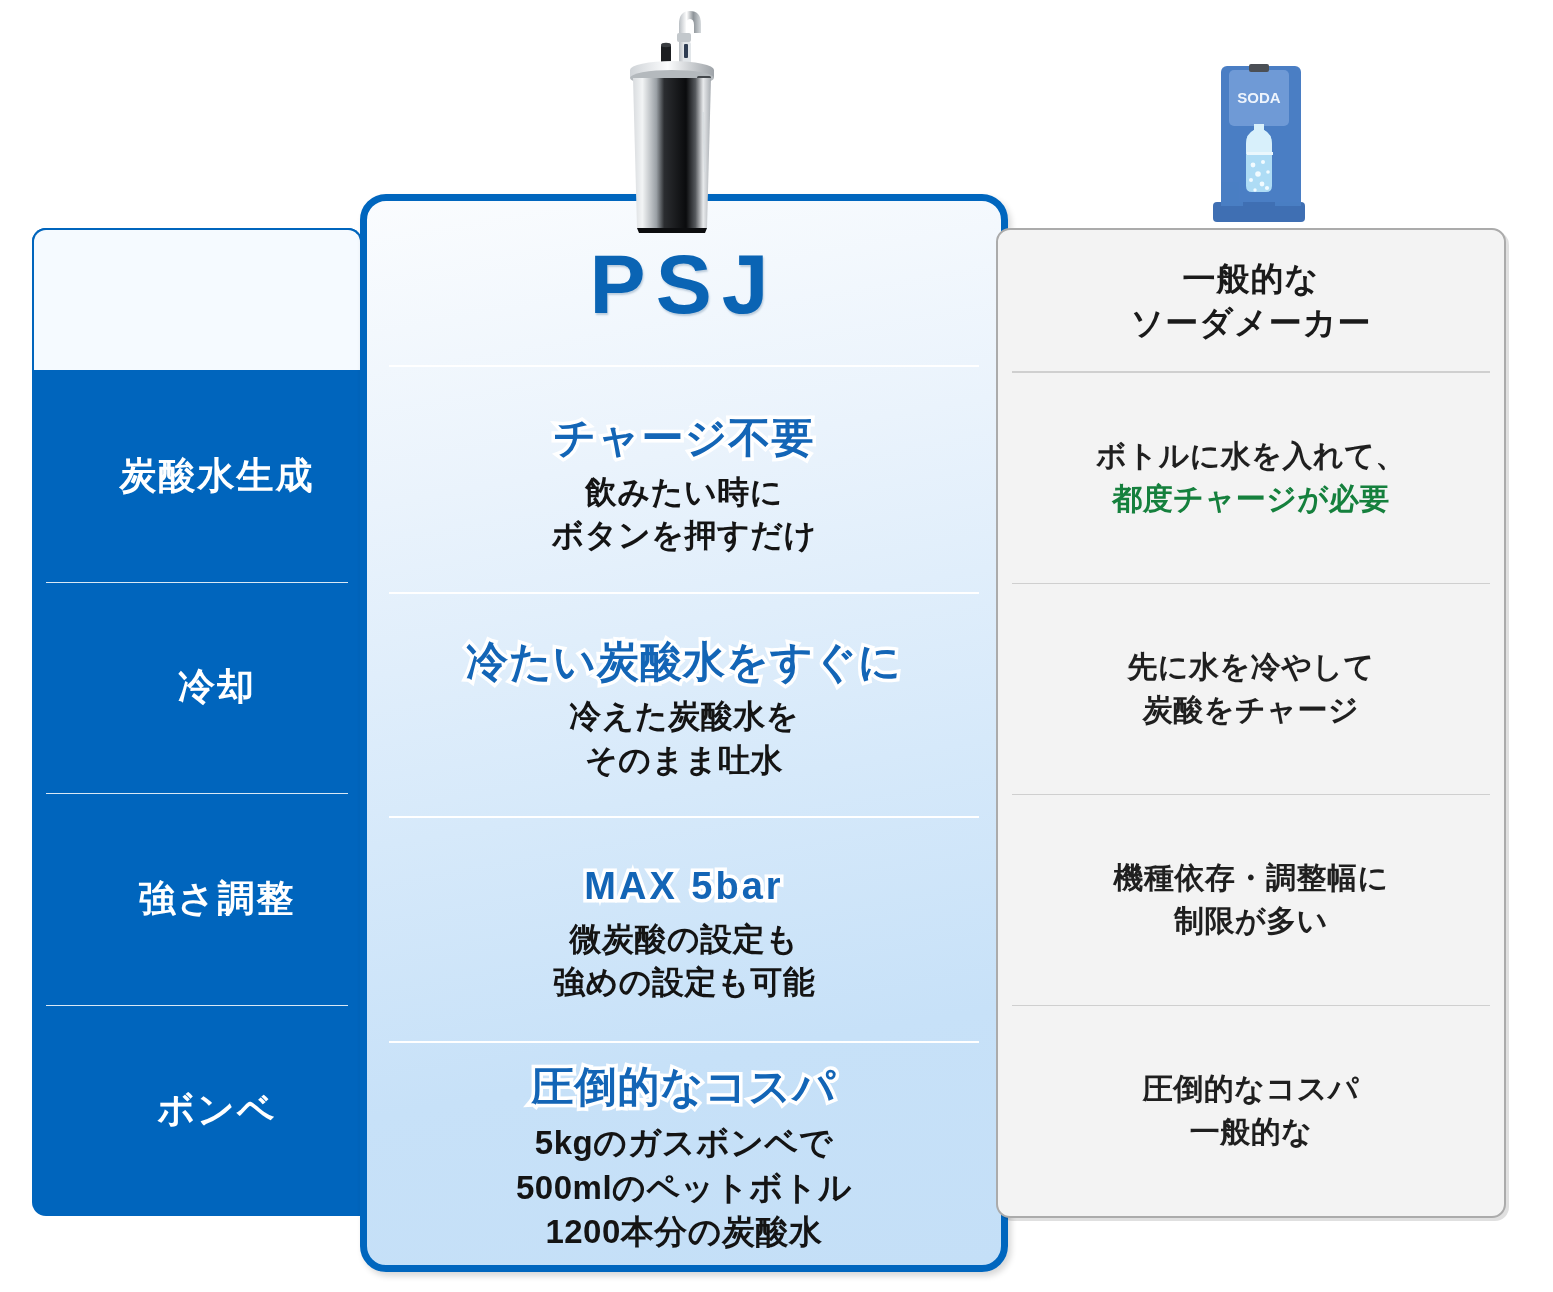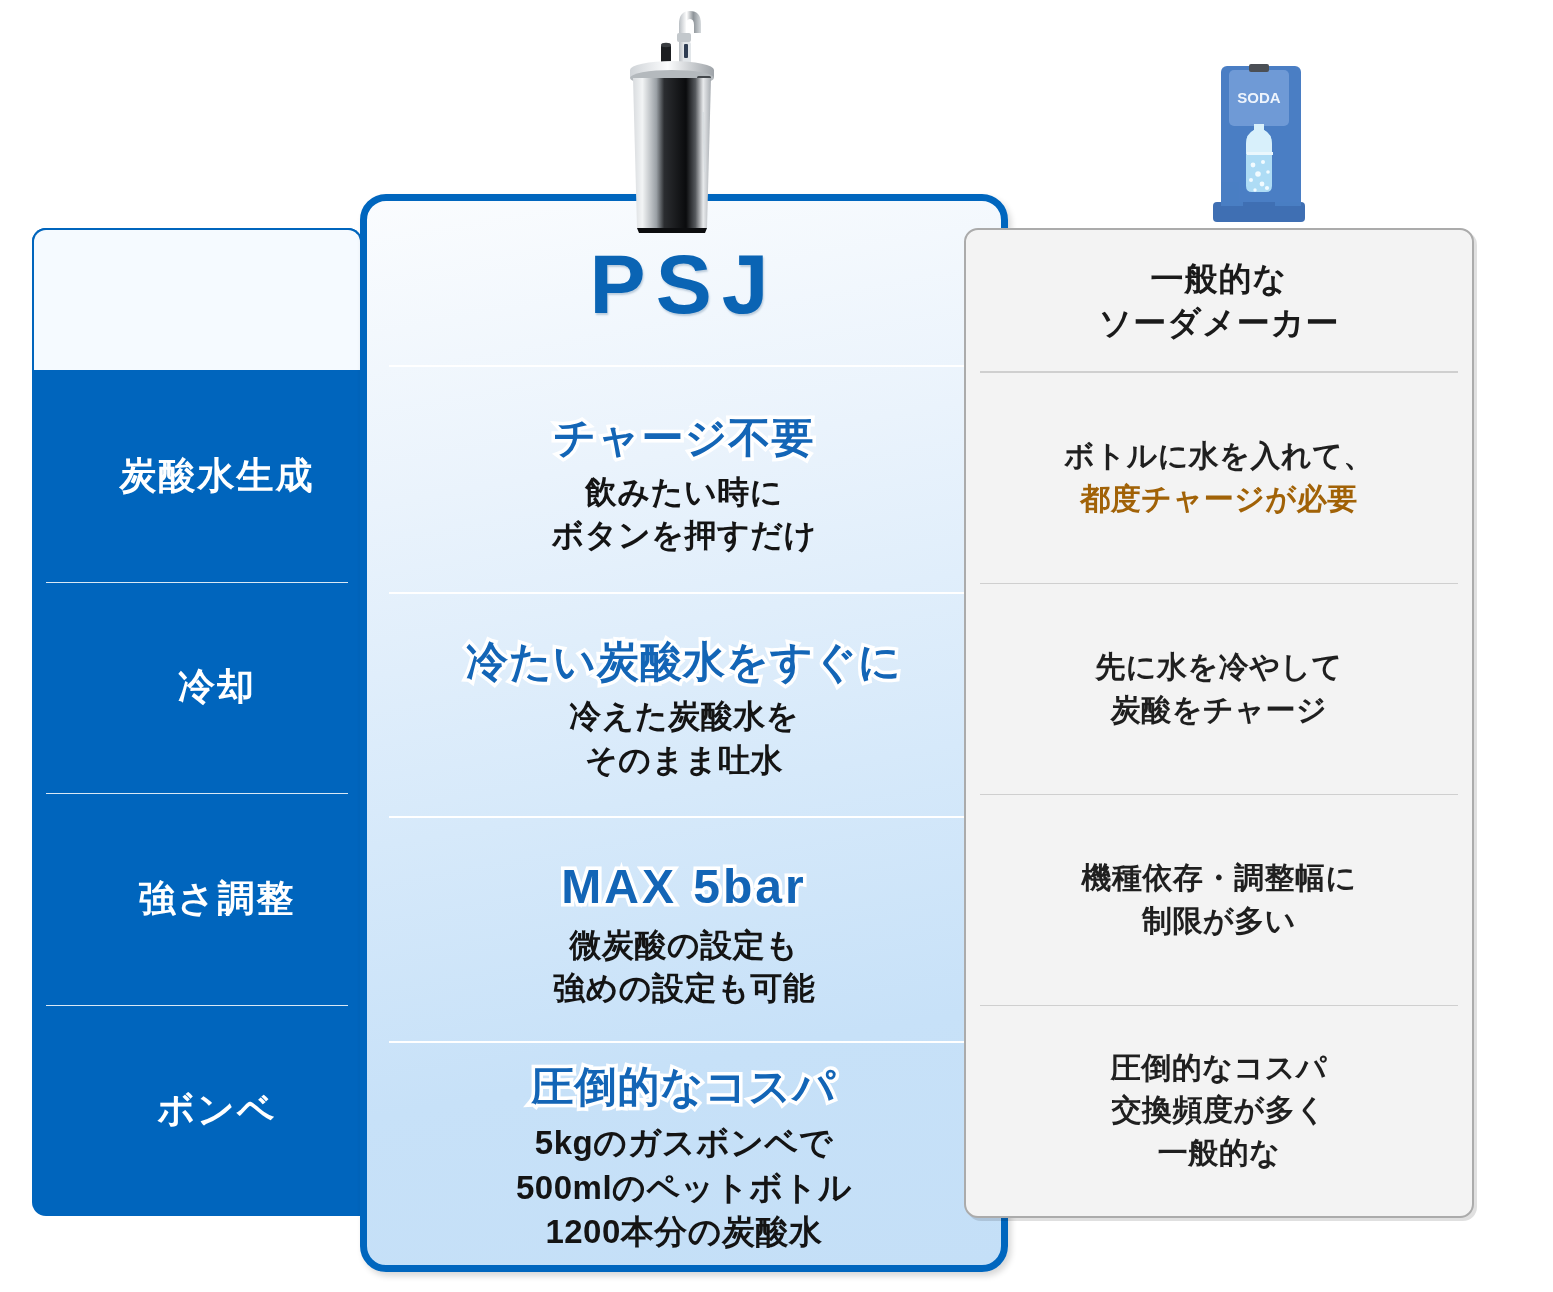--- a/index.html
+++ b/index.html
@@ -56,21 +56,21 @@
     top: 0;
     left: 14px;
     right: 14px;
     height: 1px;
     background: rgba(255,255,255,0.85);
   }
 
   
   #generic-panel {
     position: absolute;
-    left: 964px;
+    left: 996px;
     top: 228px;
     width: 510px;
     height: 990px;
     background: #f3f3f3;
     border: 2px solid #ababab;
     border-radius: 14px;
     box-sizing: border-box;
     display: flex;
     flex-direction: column;
     box-shadow: 3px 3px 0 rgba(0,0,0,0.12);
@@ -111,21 +111,21 @@
     position: absolute;
     top: 0;
     left: 14px;
     right: 14px;
     height: 1px;
     background: #cfcfcf;
   }
   #generic-title::after { top: auto; bottom: 0; }
   .generic-cell:last-child::before { display: block; }
   .warn {
-    color: #a16207;
+    color: #15803d;
   }
 
   
   #psj-card {
     position: absolute;
     left: 360px;
     top: 194px;
     width: 648px;
     height: 1078px;
     border: 7px solid #0066be;
@@ -186,21 +186,21 @@
     font-size: 42px;
     font-weight: 700;
     letter-spacing: 1px;
     line-height: 1.2;
     margin-bottom: 8px;
     text-align: center;
     -webkit-text-stroke: 7px #ffffff;
     paint-order: stroke fill;
   }
   .psj-head.latin {
-    font-size: 48px;
+    font-size: 38px;
     letter-spacing: 3px;
   }
   .psj-sub {
     color: #141414;
     font-size: 32px;
     font-weight: 700;
     line-height: 1.36;
     text-align: center;
     letter-spacing: 0.5px;
   }
@@ -281,21 +281,20 @@
     <span>炭酸をチャージ</span>
   </div>
 
   <div class="generic-cell">
     <span>機種依存・調整幅に</span>
     <span>制限が多い</span>
   </div>
 
   <div class="generic-cell">
     <span>圧倒的なコスパ</span>
-    <span>交換頻度が多く</span>
     <span>一般的な</span>
   </div>
 </div>
 
 <svg id="dispenser-image" viewBox="0 0 110 232">
   <defs>
     <linearGradient id="bodyG" x1="0" y1="0" x2="1" y2="0">
       <stop offset="0" stop-color="#d9dcdf"></stop>
       <stop offset="0.12" stop-color="#f2f4f5"></stop>
       <stop offset="0.30" stop-color="#9aa0a5"></stop>

